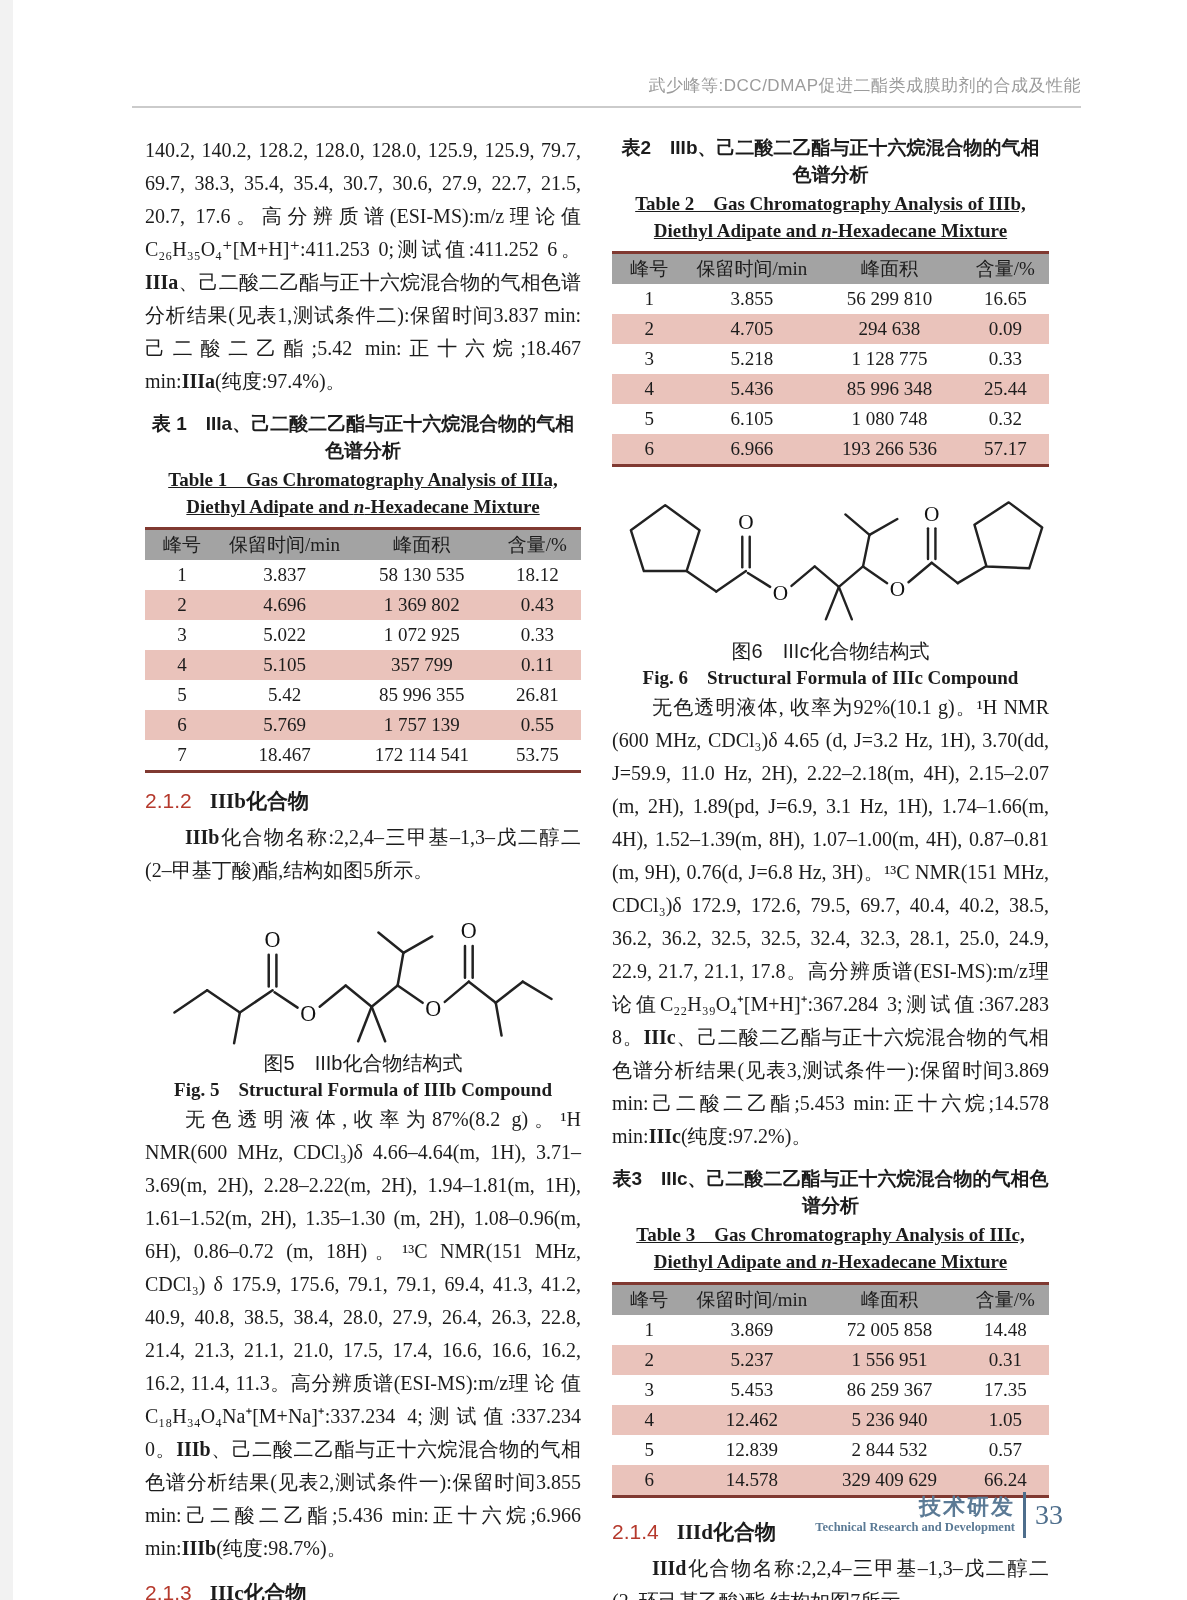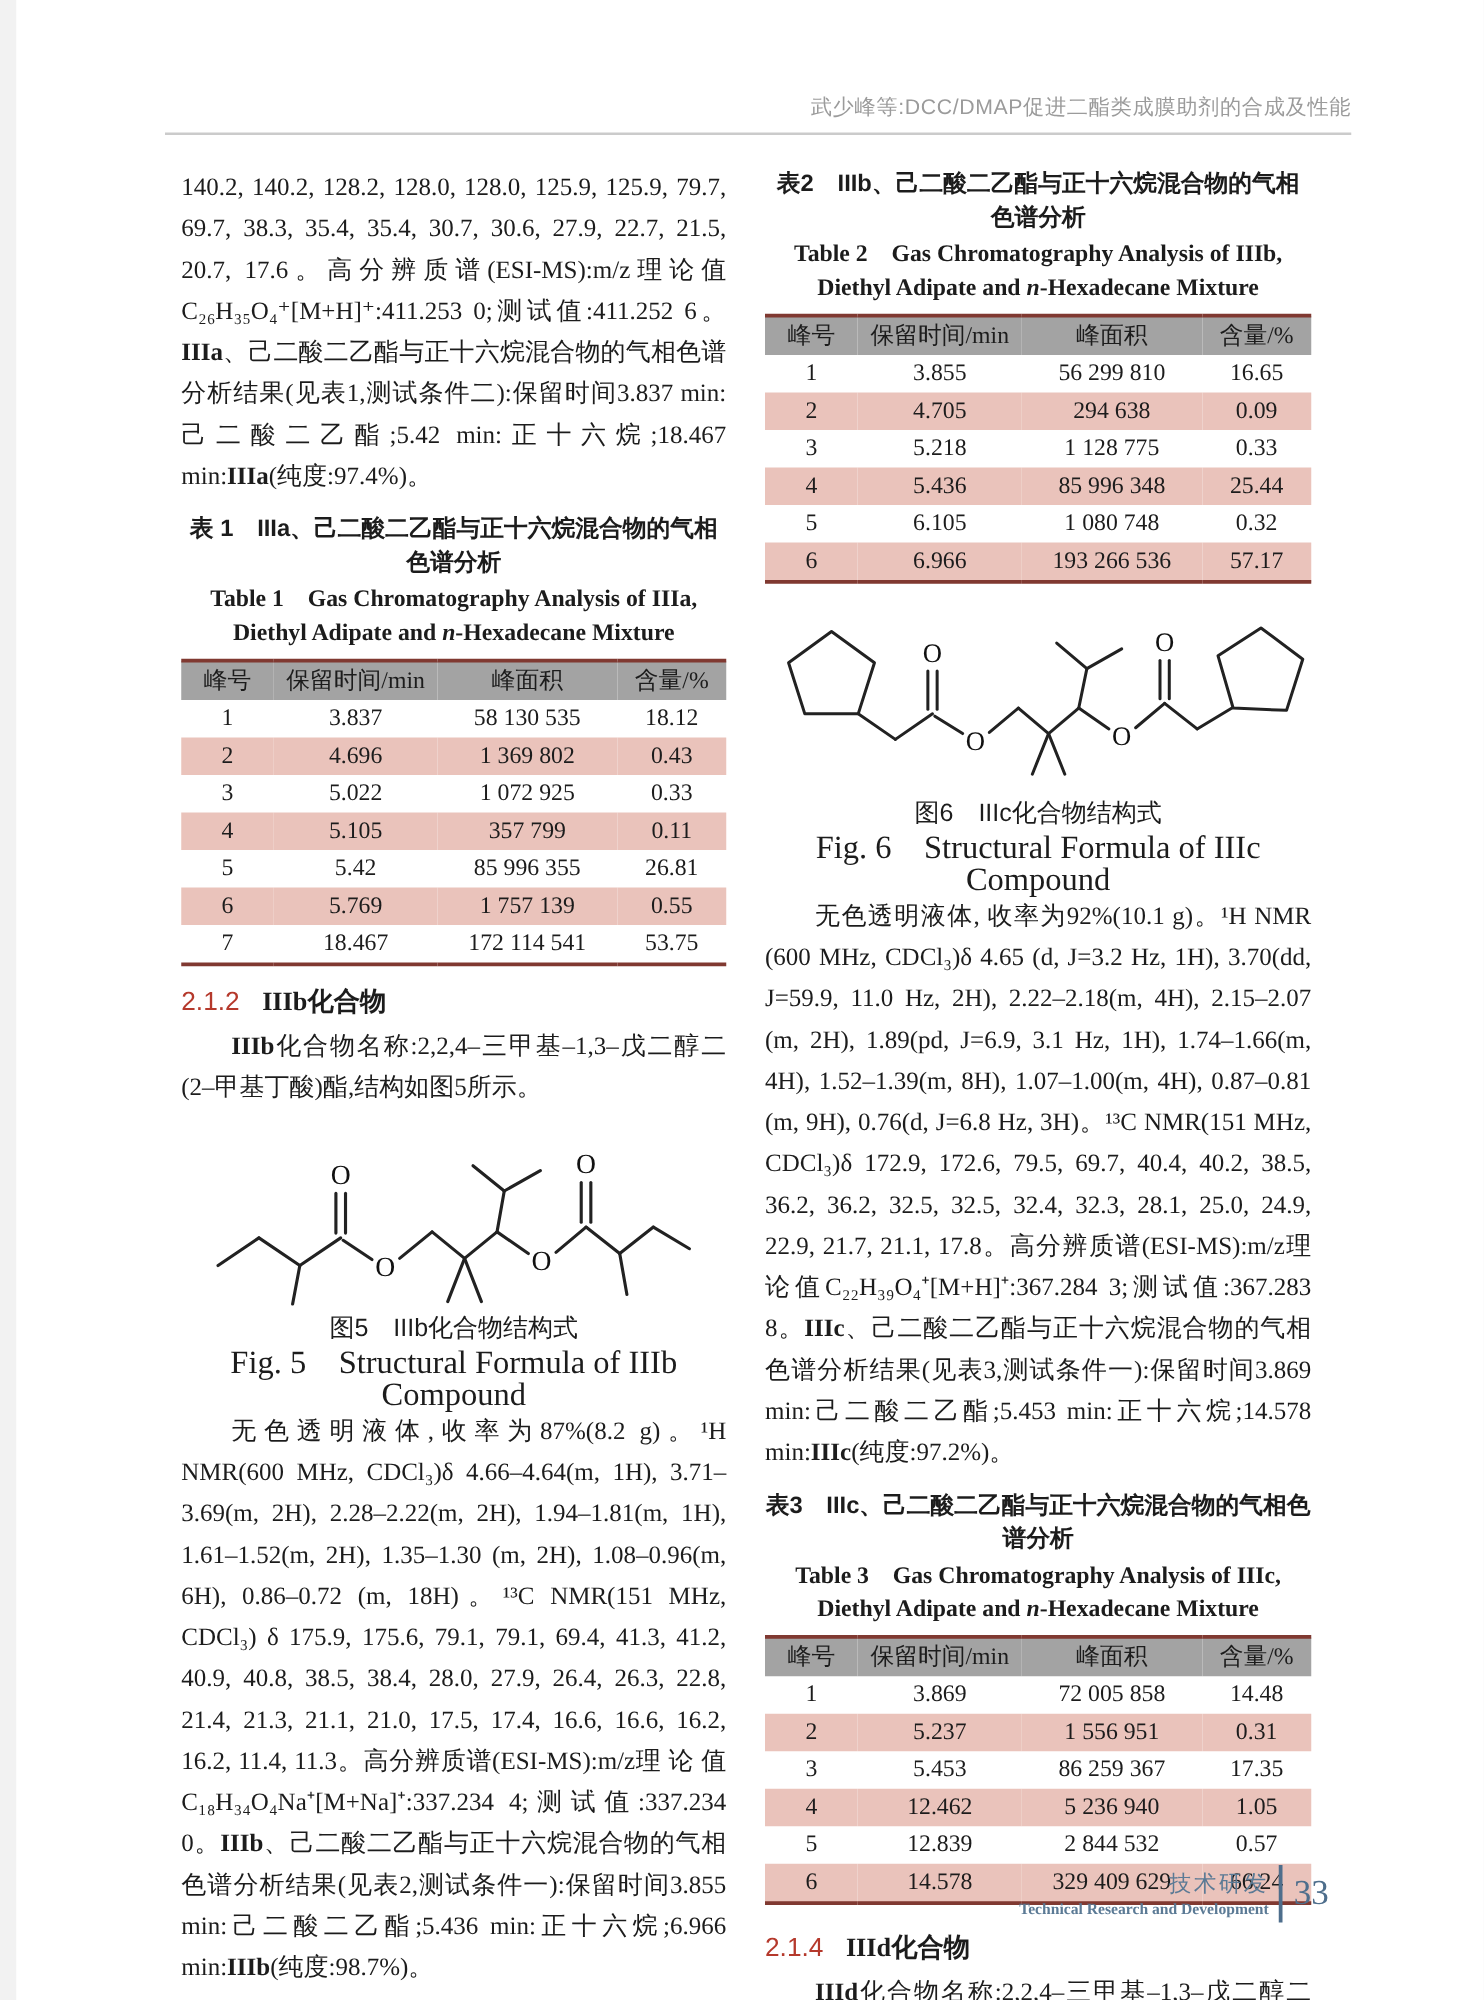--- a/index.html
+++ b/index.html
@@ -11,43 +11,43 @@
   .col{position:absolute;top:134px;}
   .col-left{left:132px;width:436px;}
   .col-right{left:599px;width:437px;}
   p.body{margin:0;font-size:20px;line-height:33px;text-align:justify;}
   p.body.indent{text-indent:2em;font-family:Liberation Serif, serif;}
   .b{font-weight:bold;}
   .i{font-style:italic;}
   .tbl-block{margin-top:12px;}
   .tbl-title-cn{font-weight:bold;font-size:19px;line-height:27px;text-align:center;
         font-family:"Liberation Sans","DejaVu Sans",sans-serif;}
-  .tbl-title-en{font-weight:bold;font-size:19px;line-height:27px;text-align:center;margin-top:2px;}
+  .tbl-title-en{font-weight:bold;font-size:19px;line-height:27px;text-align:center;margin-top:2px;text-decoration:underline;}
   table.gc{width:100%;border-collapse:collapse;margin-top:7px;
         border-top:3px solid #803931;border-bottom:3px solid #803931;}
   table.gc th{background:#a3a3a3;font-weight:normal;}
   table.gc th,table.gc td{font-size:19px;line-height:20px;padding:5px 2px;text-align:center;}
   table.gc tbody tr:nth-child(even){background:#eac3bb;}
   table.gc th:nth-child(1),table.gc td:nth-child(1){width:17%;}
   table.gc th:nth-child(2),table.gc td:nth-child(2){width:30%;}
   table.gc th:nth-child(3),table.gc td:nth-child(3){width:33%;}
   table.gc th:nth-child(4),table.gc td:nth-child(4){width:20%;}
   h3.sec{margin:14px 0 6px 0;font-size:21px;font-weight:normal;display:flex;align-items:baseline;}
   .sec-num{color:#b5392c;font-family:"Liberation Sans","DejaVu Sans",sans-serif;margin-right:18px;}
   .sec-title{font-weight:bold;}
   .figure{margin-top:10px;text-align:center;}
   .figure svg{display:block;margin:0 auto;}
   .fig-cap-cn{font-weight:normal;font-size:20px;line-height:28px;
         font-family:"Liberation Sans","DejaVu Sans",sans-serif;}
-  .fig-cap-en{font-weight:normal;font-size:26px;line-height:26px;}
+  .fig-cap-en{font-weight:bold;font-size:19px;line-height:26px;}
   .chem line,.chem polygon{stroke:#222;stroke-width:2.6;fill:none;stroke-linecap:round;stroke-linejoin:round;}
   .chem text{font-family:"Liberation Serif","DejaVu Serif",serif;font-size:23px;fill:#111;}
   .footer{position:absolute;top:1492px;right:137px;display:flex;align-items:center;}
   .footer-text{text-align:right;color:#5b7a95;}
-  .footer-cn{font-size:18px;font-weight:normal;letter-spacing:2px;
+  .footer-cn{font-size:22px;font-weight:bold;letter-spacing:2px;
         font-family:"Liberation Sans","DejaVu Sans",sans-serif;line-height:24px;}
   .footer-en{font-size:12.5px;font-weight:bold;line-height:16px;}
   .footer-bar{width:3px;height:46px;background:#4e6e8c;margin:0 9px 0 8px;}
   .footer-page{font-size:28px;color:#4e6e8c;} .mt14{margin-top:14px;}
 </style>
 </head>
 <body>
 
 <div class="page">
 

